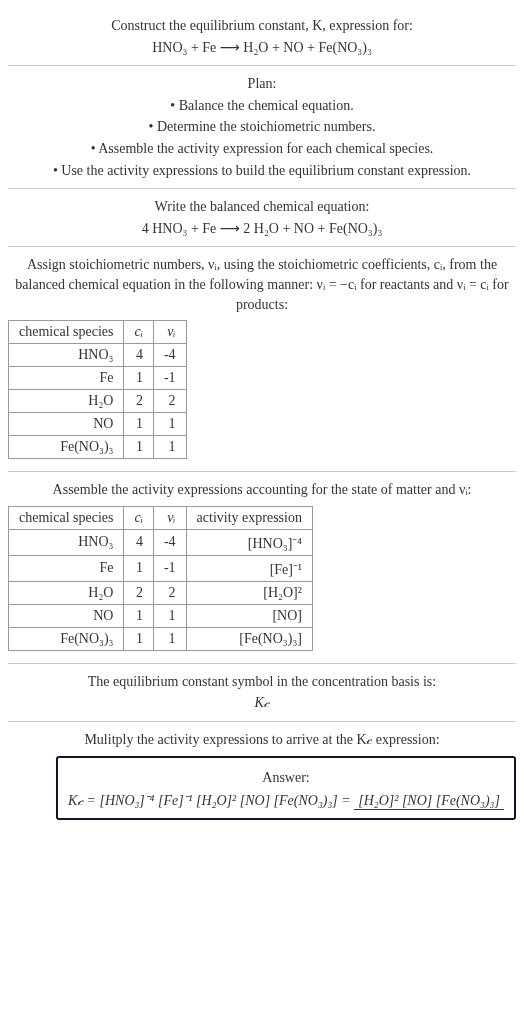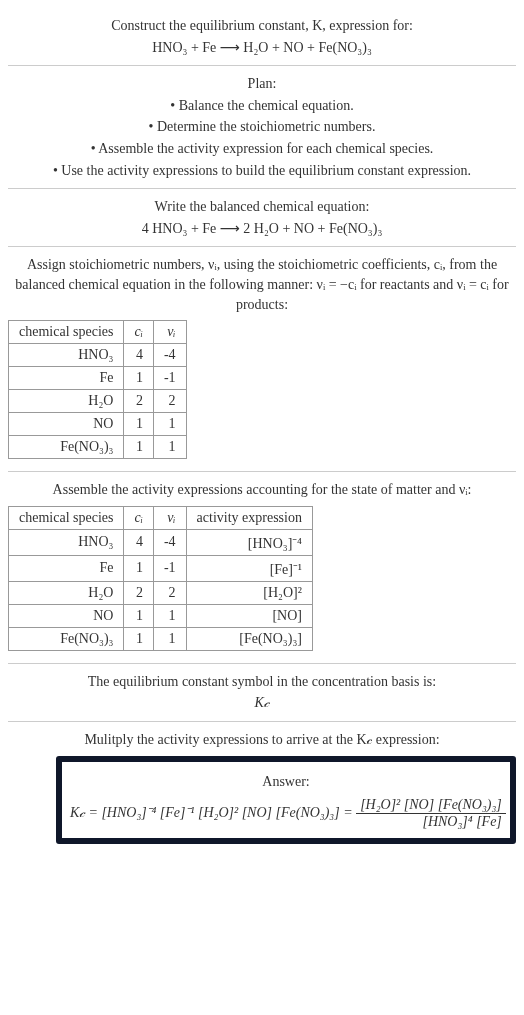--- a/index.html
+++ b/index.html
@@ -29,38 +29,38 @@
   }
   td, th {
     border: 1px solid #999;
     padding: 3px 10px;
     text-align: right;
     font-weight: normal;
   }
   td.center, th.center {
   }
   .answer-box {
-    border: 6px solid #0f172a;
+    border: 2px solid #0f172a;
     border-radius: 3px;
     padding: 8px;
     margin-top: 6px;
     margin-left: 48px;
   }
   .answer-label {
     margin-bottom: 6px;
   }
   .formula {
     text-align: center;
     font-style: italic;
     white-space: nowrap;
   }
   .frac {
     display: inline-block;
     vertical-align: middle;
-    text-align: right;
+    text-align: center;
   }
   .frac .num {
     display: block;
     border-bottom: 1px solid #333;
     padding: 0 4px;
   }
   .frac .den {
     display: block;
     padding: 0 4px;
   }
@@ -177,17 +177,16 @@
 </div>
 
 <div class="section">
   <p>Mulitply the activity expressions to arrive at the K𝒸 expression:</p>
   <div class="answer-box">
     <p class="answer-label">Answer:</p>
     <div class="formula">
       <span>K𝒸 = [HNO₃]⁻⁴ [Fe]⁻¹ [H₂O]² [NO] [Fe(NO₃)₃] = </span>
       <span class="frac">
         <span class="num">[H₂O]² [NO] [Fe(NO₃)₃]</span>
-        <span class="den">[HNO₃]⁴ [Fe]</span>
       </span>
     </div>
   </div>
 </div>
 
 </body></html>

